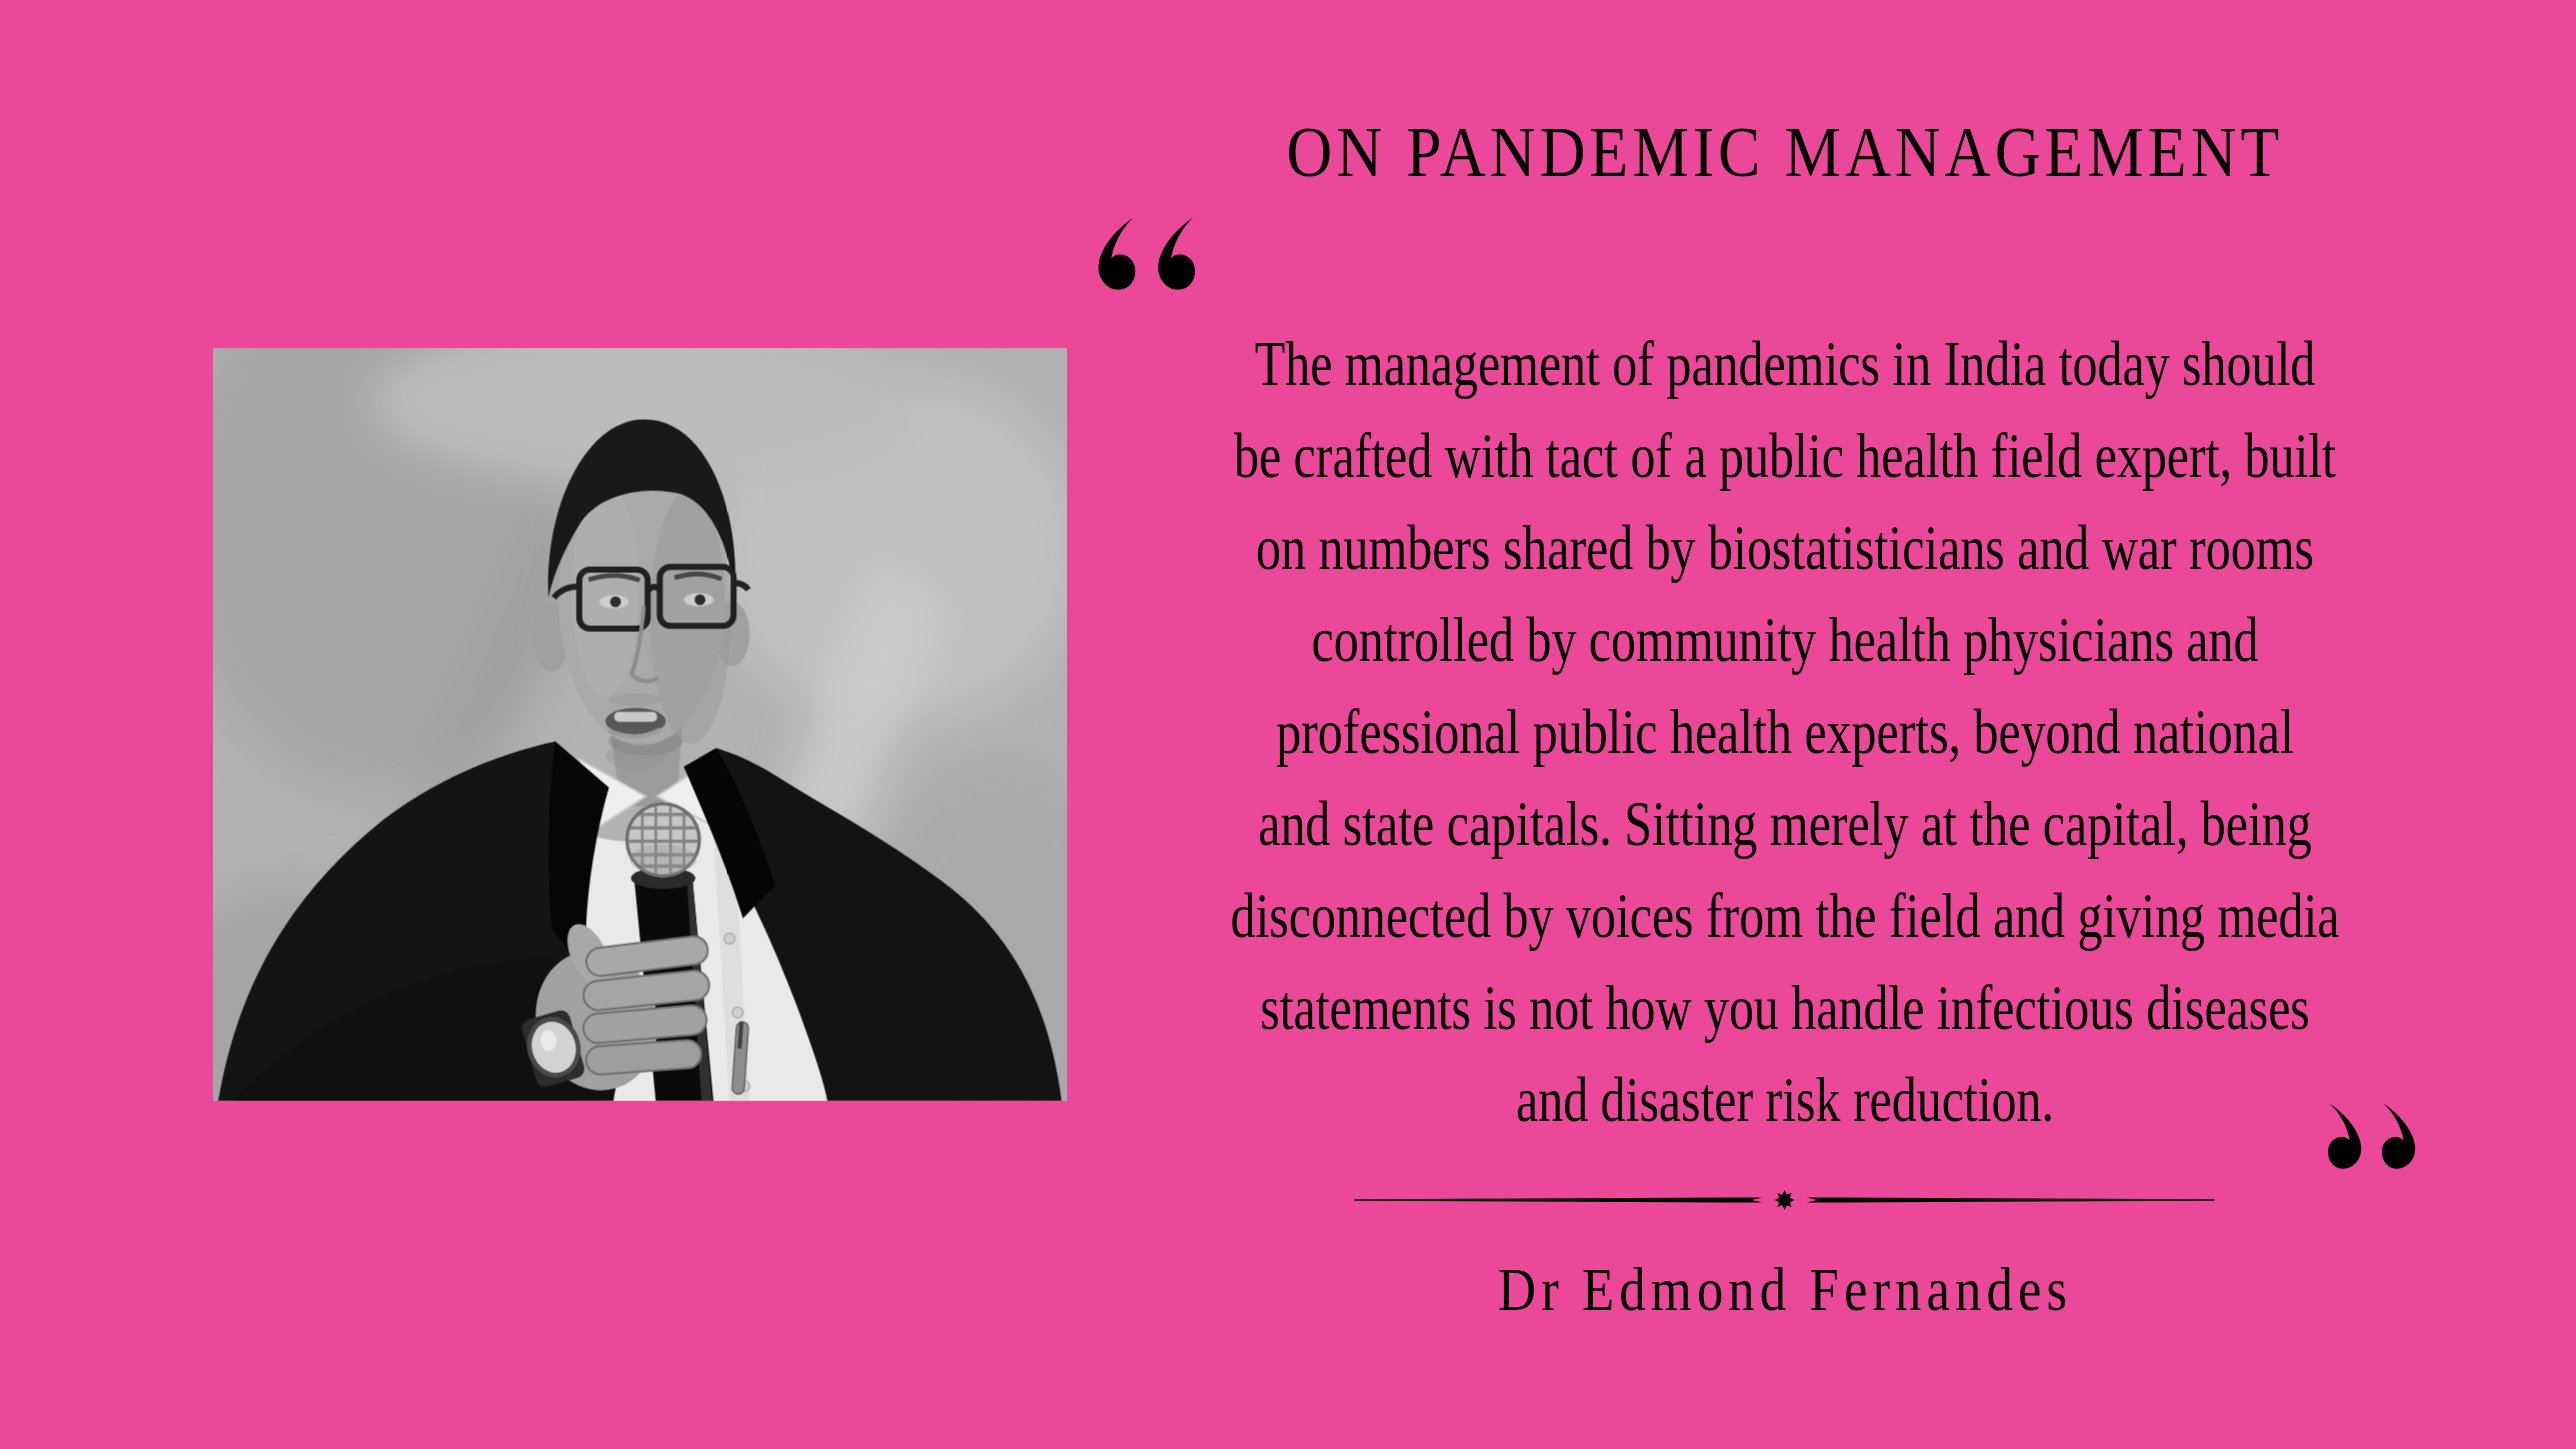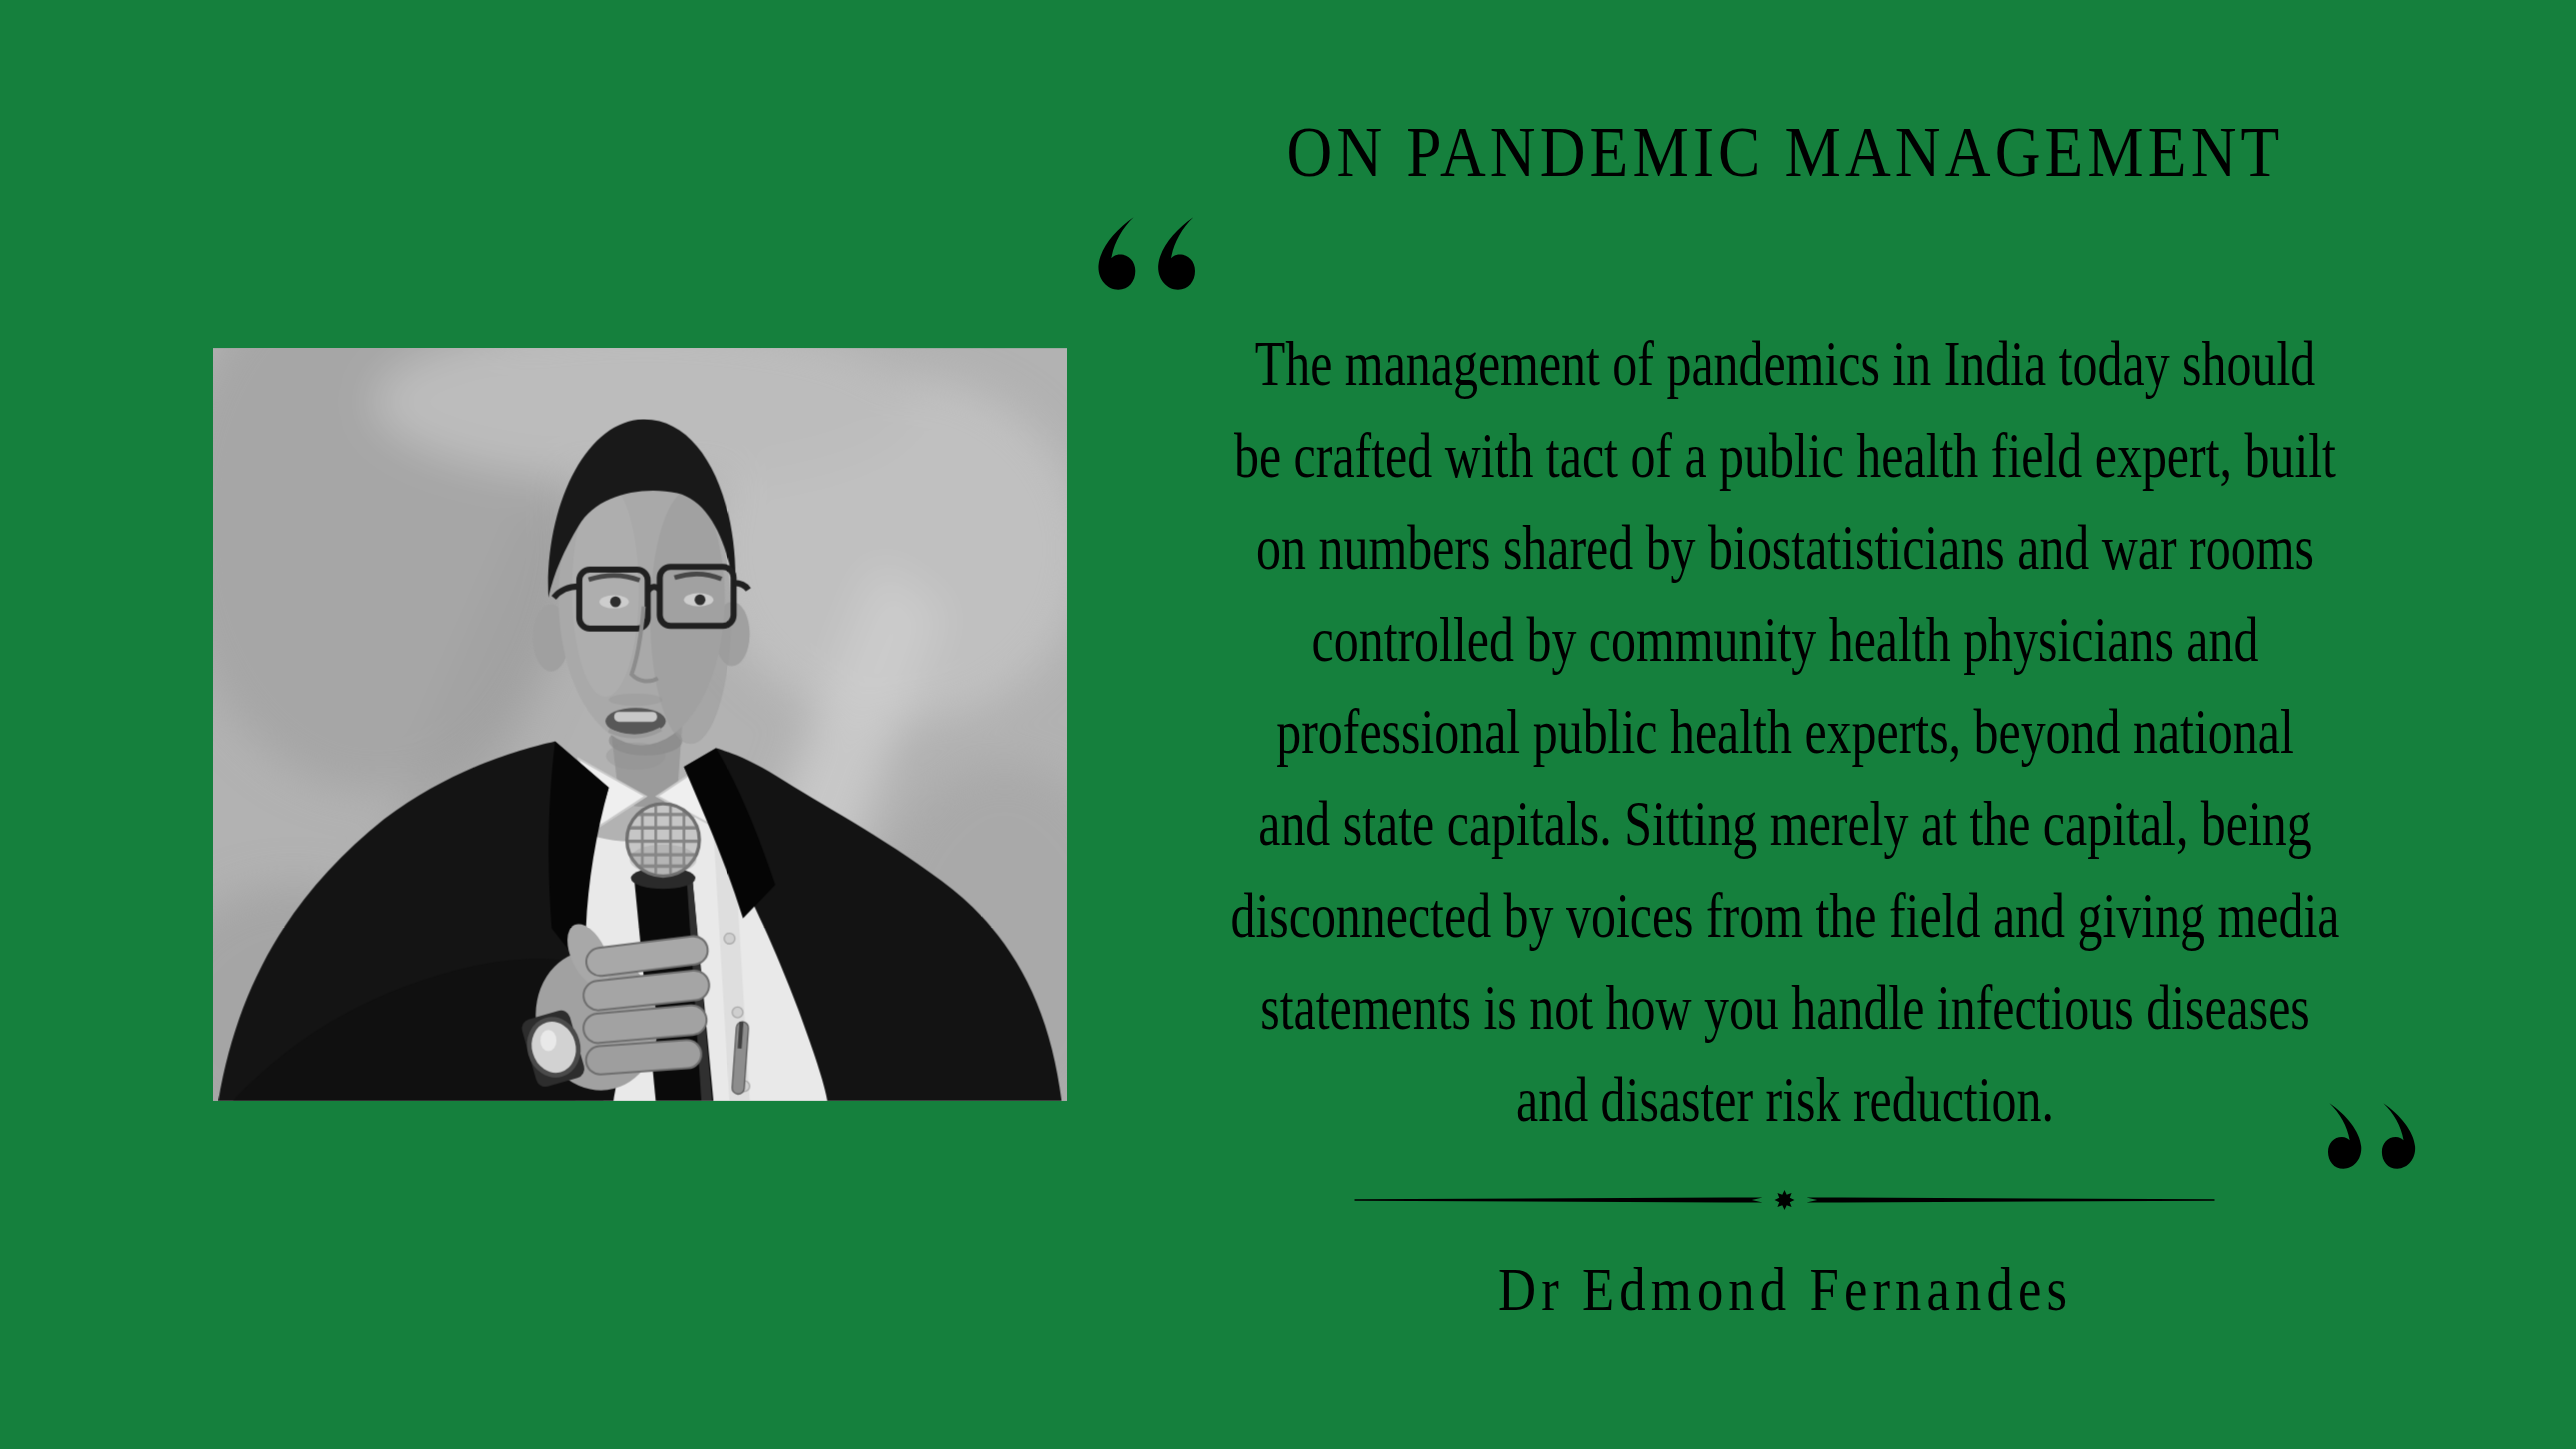--- a/index.html
+++ b/index.html
@@ -1,20 +1,20 @@
 <!DOCTYPE html>
 <html style="font-size:10.7px"><head>
 <meta charset="utf-8">
 <style>
   html, body { margin: 0; padding: 0; background: #ffffff; }
   .canvas {
     position: relative;
     width: 2576px;
     height: 1449px;
-    background: #15803d;
+    background: #ec4899;
     overflow: hidden;
     font-family: "Liberation Serif", "DejaVu Serif", serif;
     color: #000000;
   }
   .photo {
     position: absolute;
     left: 213px; top: 348px;
     width: 854px; height: 753px;
   }
   .photo svg { display: block; width: 100%; height: 100%; }

